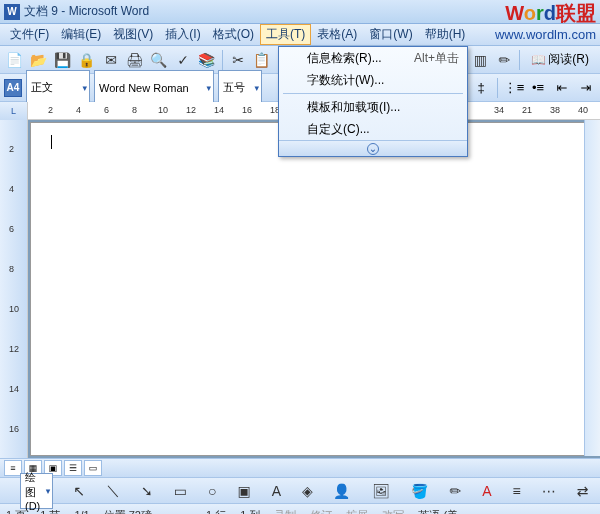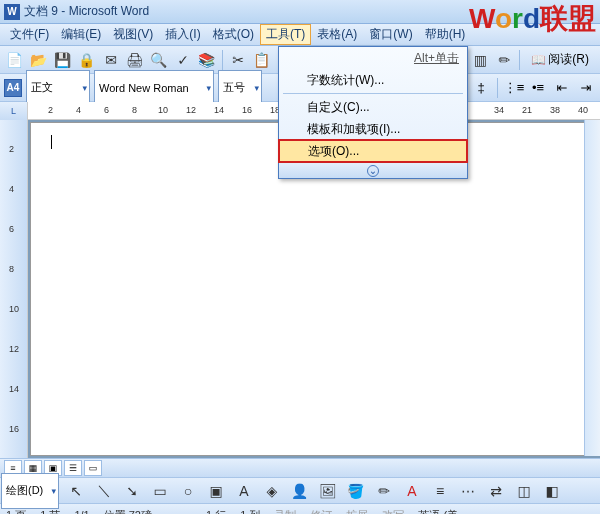--- a/index.html
+++ b/index.html
@@ -23,41 +23,42 @@
 .ruler-corner { width: 28px; height: 18px; background: linear-gradient(#e4effc,#c7dcf5); border-right: 1px solid #ccc; display: flex; align-items: center; justify-content: center; color: #2a5caa; font-size: 9px; }
 .ruler-track { flex: 1; background: #fff; position: relative; font-size: 9px; color: #333; }
 .ruler-track span { position: absolute; top: 3px; }
 .doc-area { display: flex; height: 338px; background: #7f9db9; }
 .ruler-v { width: 28px; background: linear-gradient(90deg,#e4effc,#c7dcf5); border-right: 1px solid #ccc; position: relative; font-size: 9px; color: #333; }
 .ruler-v span { position: absolute; left: 9px; }
 .page { flex: 1; background: #fff; margin: 2px 12px 2px 2px; border: 1px solid #999; position: relative; padding: 12px 20px; }
 .cursor { display: inline-block; width: 1px; height: 14px; background: #000; }
 .dropdown { position: absolute; left: 278px; top: 46px; width: 190px; background: linear-gradient(#f7fbff,#e4effc); border: 1px solid #4a7abf; box-shadow: 2px 2px 4px rgba(0,0,0,.3); z-index: 100; }
 .dd-item { height: 22px; display: flex; align-items: center; padding: 0 8px 0 28px; position: relative; }
-.dd-item .sc { margin-left: auto; color: #555; text-decoration: underline; }
+.dd-item .sc { margin-left: auto; color: #555; }
 .dd-item.hl { background: #ffe7a2; border: 2px solid #d02020; height: 24px; margin: -1px; }
 .dd-sep { height: 1px; background: #a8c5e8; margin: 2px 4px; }
 .dd-expand { height: 16px; display: flex; align-items: center; justify-content: center; background: linear-gradient(#e4effc,#c7dcf5); border-top: 1px solid #a8c5e8; }
 .dd-expand .chev { color: #2a5caa; font-size: 10px; border: 1px solid #4a7abf; border-radius: 50%; width: 12px; height: 12px; display: flex; align-items: center; justify-content: center; }
 .view-btns { height: 20px; background: linear-gradient(#e4effc,#c7dcf5); display: flex; align-items: center; padding: 0 4px; gap: 2px; border-top: 1px solid #a8c5e8; border-bottom: 1px solid #a8c5e8; }
 .vb { width: 18px; height: 16px; border: 1px solid #9cbde4; background: #fff; display: inline-flex; align-items: center; justify-content: center; font-size: 9px; }
-.draw-bar { height: 26px; background: linear-gradient(#e4effc,#c7dcf5); display: flex; align-items: center; padding: 0 1px; gap: 6px; border-bottom: 1px solid #a8c5e8; }
+.draw-bar { height: 26px; background: linear-gradient(#e4effc,#c7dcf5); display: flex; align-items: center; padding: 0 20px; gap: 19px; border-bottom: 1px solid #a8c5e8; }
 .statusbar { height: 22px; background: linear-gradient(#e4effc,#c7dcf5); display: flex; align-items: center; padding: 0 6px; gap: 14px; font-size: 11px; color: #333; }
 .statusbar .dim { color: #999; }
 .watermark { position: absolute; top: 0; right: 4px; text-align: right; z-index: 200; font-family: Arial; }
-.wm1 { font-size: 28px; font-weight: bold; }
+.wm1 { font-size: 20px; font-weight: bold; }
 .wm1 .r { color: #d02020; } .wm1 .b { color: #1a4aa0; } .wm1 .g { color: #1a9930; } .wm1 .o { color: #e89020; }
 .wm2 { font-size: 13px; color: #1a4aa0; }
 .scroll-v { position: absolute; right: 0; top: 120px; width: 16px; height: 336px; background: linear-gradient(90deg,#d6e7fa,#eaf2fb); border-left: 1px solid #a8c5e8; }
 </style>
 </head>
 <body>
 
 <div class="watermark">
   <div class="wm1"><span class="r">W</span><span class="o">o</span><span class="g">r</span><span class="b">d</span><span class="r">联盟</span></div>
+  <div class="wm2">www.wordlm.com</div>
 </div>
 
 <div class="titlebar">
   <span class="icon">W</span>
   <span class="title">文档 9 - Microsoft Word</span>
 </div>
 
 <div class="menubar">
   <span class="menu-item">文件(F)</span>
   <span class="menu-item">编辑(E)</span>
@@ -150,34 +151,32 @@
   </div>
   <div class="page">
     <span class="cursor"></span>
   </div>
 </div>
 
 <div class="scroll-v"></div>
 
 <div class="dropdown">
   <div class="dd-item">
+      <span>信息检索(R)...</span>
       <span class="sc">Alt+单击</span>
     </div>
   <div class="dd-item">
       <span>字数统计(W)...</span>
     </div>
   <div class="dd-sep"></div>
   <div class="dd-item">
+      <span>模板和加载项(I)...</span>
+    </div>
+  <div class="dd-item">
       <span>自定义(C)...</span>
-    </div>
-  <div class="dd-item">
-      <span>模板和加载项(I)...</span>
-    </div>
-  <div class="dd-item hl">
-      <span>选项(O)...</span>
     </div>
   <div class="dd-expand">
       <span class="chev">⌄</span>
     </div>
 </div>
 
 <div class="view-btns">
   <span class="vb">≡</span>
   <span class="vb">▦</span>
   <span class="vb">▣</span>

